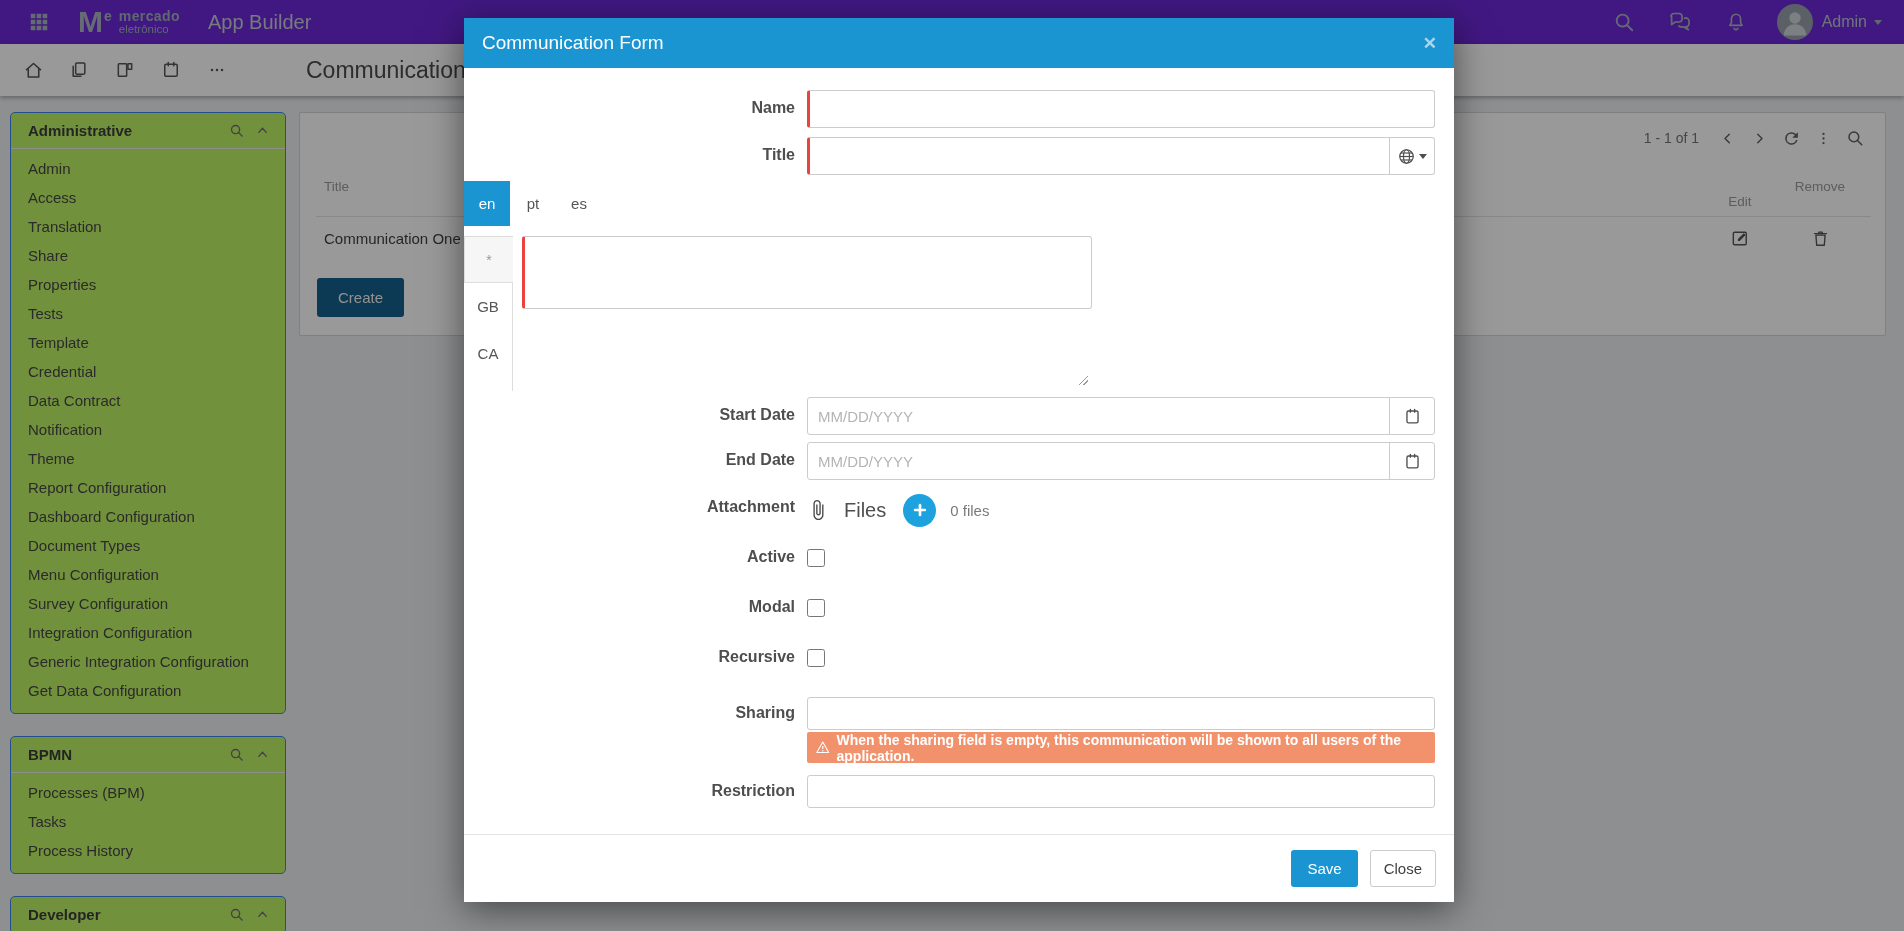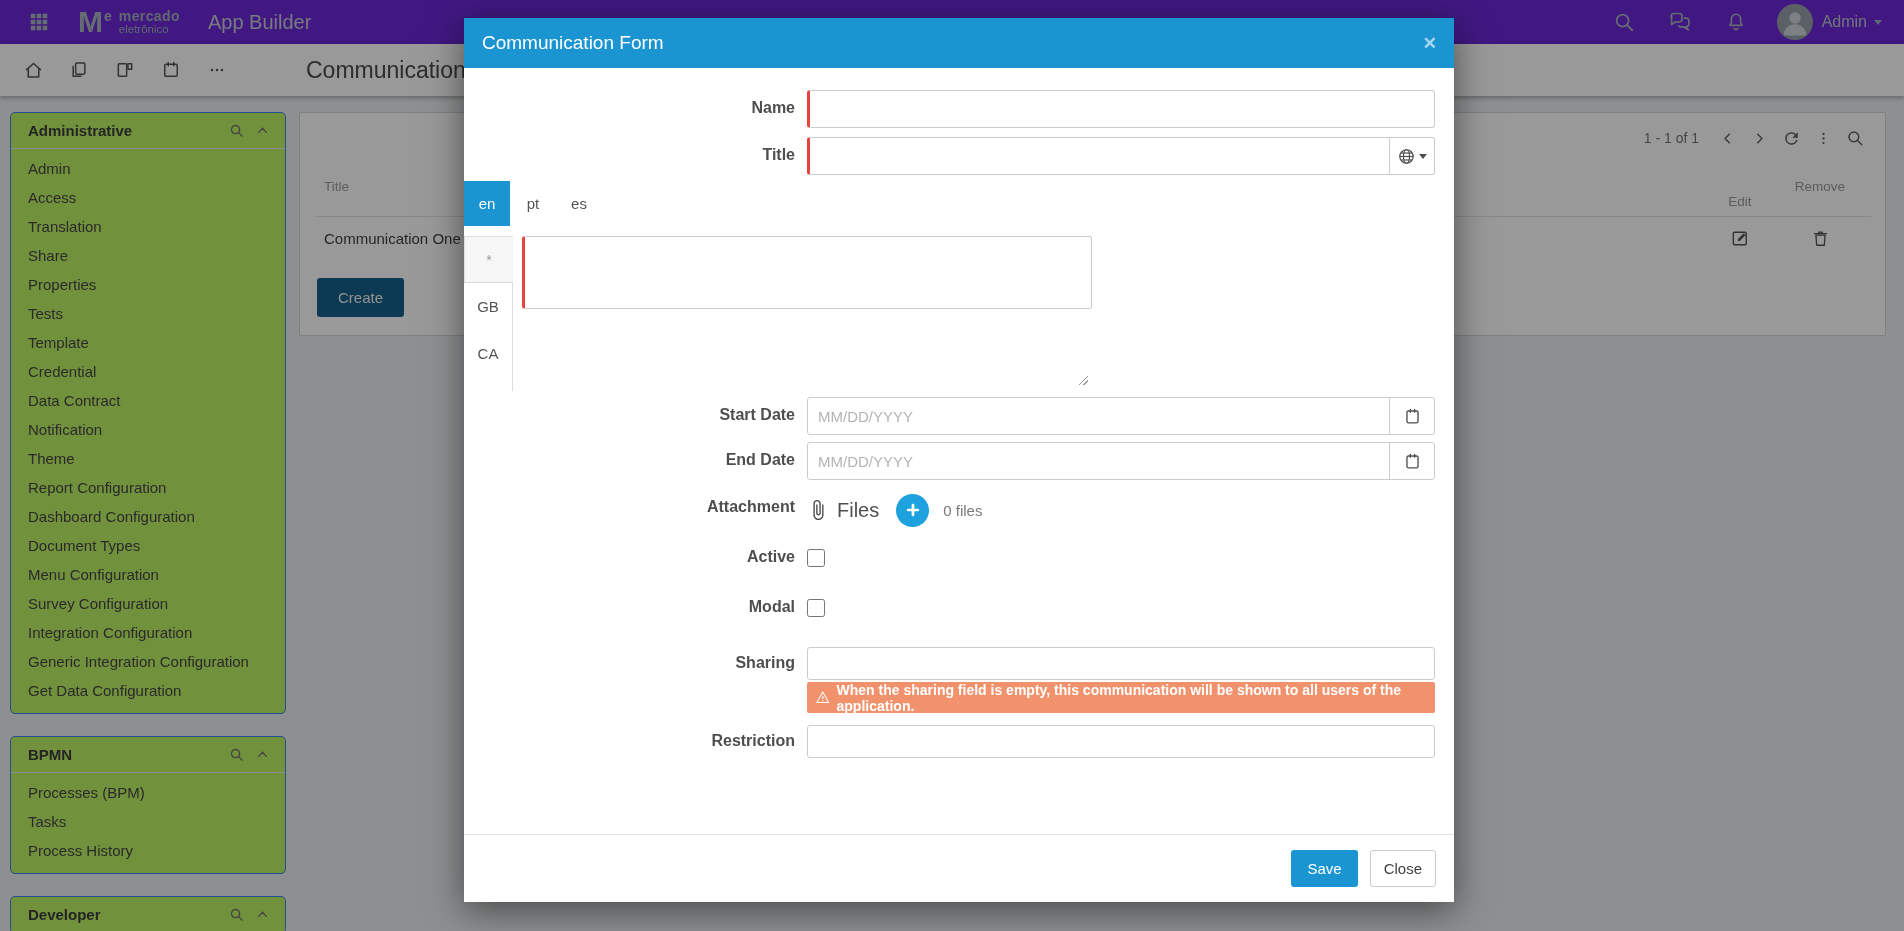--- a/index.html
+++ b/index.html
@@ -78,21 +78,21 @@
   .ctabs { width:49px; flex:none; border-right:1px solid #ddd; height:155px; }
   .ctab { height:47px; display:flex; align-items:center; justify-content:center; font-size:15px; color:#555; cursor:pointer; }
   .ctab.active { background:#f6f6f6; border:1px solid #ddd; border-right:none; margin-right:-1px; color:#999; font-size:14px; }
   .ta-wrap { flex:1; margin-left:9px; position:relative; }
   textarea.msg { width:100%; height:73px; border:1px solid #ccc; border-radius:3px; resize:none; outline:none; font-family:inherit; }
   .resize-corner { position:absolute; right:4px; bottom:6px; width:9px; height:9px; pointer-events:none;
     background:linear-gradient(135deg, transparent 0 45%, #9a9a9a 45% 53%, transparent 53% 70%, #9a9a9a 70% 78%, transparent 78%); }
 
   .attach-row { display:flex; align-items:center; height:42px; color:#4f4f4f; }
   .attach-row { margin-bottom:7px; }
-  .files-label { font-size:20px; margin-left:8px; }
+  .files-label { font-size:20px; margin-left:15px; }
   .plus-btn { width:33px; height:33px; border-radius:50%; background:#1ea2de; display:flex; align-items:center; justify-content:center; margin-left:17px; cursor:pointer; border:none; }
   .files-count { font-size:15px; color:#7a7a7a; margin-left:14px; }
 
   .chk-row { margin-bottom:26px; }
   .chk { width:18px; height:18px; margin-top:2px; cursor:pointer; }
 
   .warn-banner { margin-top:2px; height:31px; background:#f2926c; border-radius:2px; display:flex; align-items:center; padding:0 8px; color:#fff; font-weight:bold; font-size:14px; gap:6px; }
   .row-restriction { margin-top:12px; }
 
   .modal-footer { flex:none; height:68px; border-top:1px solid #e4e4e4; display:flex; align-items:center; justify-content:flex-end; padding-right:18px; gap:12px; }
@@ -434,20 +434,24 @@
     <div class="form-row chk-row">
       <div class="f-label mid">Active</div>
       <div class="f-ctrl"><input type="checkbox" class="chk" style=""></div>
     </div>
 
     <div class="form-row chk-row">
       <div class="f-label mid">Modal</div>
       <div class="f-ctrl"><input type="checkbox" class="chk" style=""></div>
     </div>
 
+    <div class="form-row chk-row">
+      <div class="f-label mid">Recursive</div>
+      <div class="f-ctrl"><input type="checkbox" class="chk" style=""></div>
+    </div>
 
     <div class="form-row" style="margin-bottom:0;">
       <div class="f-label" style="padding-top:7px;">Sharing</div>
       <div class="f-ctrl">
         <input class="txt slim" type="text" style="">
         <div class="warn-banner">
           <svg width="17" height="17" viewBox="0 0 24 24" fill="none">
               <path d="M12 3.6 21.2 19.8H2.8z" stroke="#fff" stroke-width="1.6" stroke-linejoin="round"></path>
               <line x1="12" y1="9.6" x2="12" y2="14.4" stroke="#fff" stroke-width="1.8"></line>
               <circle cx="12" cy="16.9" r="1.1" fill="#fff"></circle>

